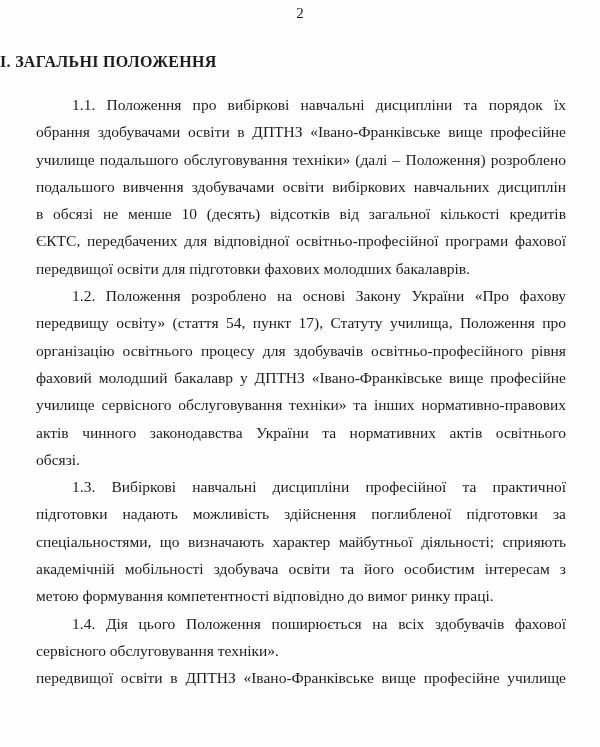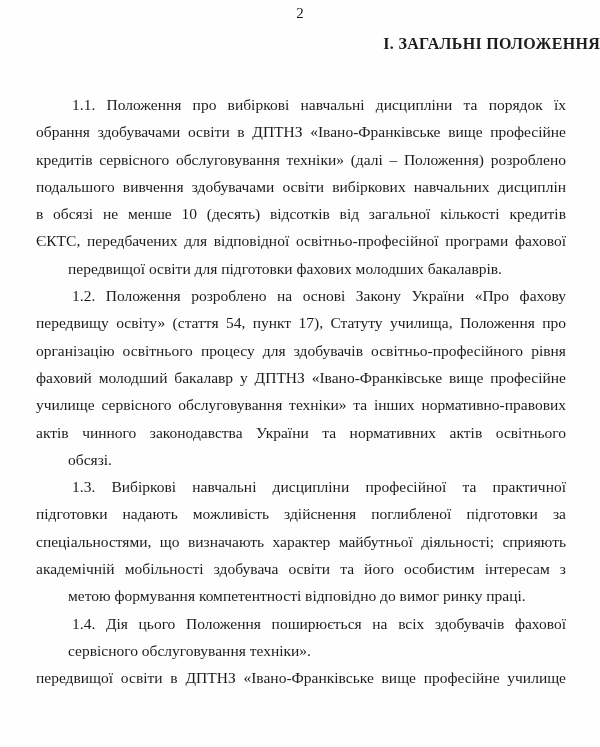--- a/index.html
+++ b/index.html
@@ -21,24 +21,24 @@
     position: absolute;
     top: 3px;
     left: 0;
     width: 100%;
     text-align: center;
     font-size: 15px;
     line-height: 20px;
   }
   .doc-title {
     position: absolute;
-    top: 33px;
+    top: 51px;
     left: 0;
     width: 100%;
-    text-align: right;
+    text-align: left;
     font-size: 16px;
     font-weight: bold;
     letter-spacing: 0.3px;
     line-height: 22px;
   }
   .doc-body {
     position: absolute;
     top: 91px;
     left: 36px;
     width: 530px;
@@ -55,38 +55,37 @@
     text-align: justify;
     text-align-last: justify;
     white-space: normal;
     overflow: hidden;
   }
   .line.first {
     text-indent: 36px;
   }
   .line.last {
     text-align-last: left;
-    margin-left: 32px;
   }
 </style>
 </head>
 <body>
 
 <div class="page">
 
   <div class="page-number">2</div>
 
   <div class="doc-title">І. ЗАГАЛЬНІ ПОЛОЖЕННЯ</div>
 
   <div class="doc-body">
 
     <div class="para">
       <div class="line first">1.1. Положення про вибіркові навчальні дисципліни та порядок їх</div>
       <div class="line">обрання здобувачами освіти в ДПТНЗ «Івано-Франківське вище професійне</div>
-      <div class="line">кредитів сервісного обслуговування техніки» (далі – Положення) розроблено</div>
+      <div class="line">училище подальшого обслуговування техніки» (далі – Положення) розроблено</div>
       <div class="line">подальшого вивчення здобувачами освіти вибіркових навчальних дисциплін</div>
       <div class="line">в обсязі не менше 10 (десять) відсотків від загальної кількості кредитів</div>
       <div class="line">ЄКТС, передбачених для відповідної освітньо-професійної програми фахової</div>
       <div class="line last">передвищої освіти для підготовки фахових молодших бакалаврів.</div>
     </div>
 
     <div class="para">
       <div class="line first">1.2. Положення розроблено на основі Закону України «Про фахову</div>
       <div class="line">передвищу освіту» (стаття 54, пункт 17), Статуту училища, Положення про</div>
       <div class="line">організацію освітнього процесу для здобувачів освітньо-професійного рівня</div>

